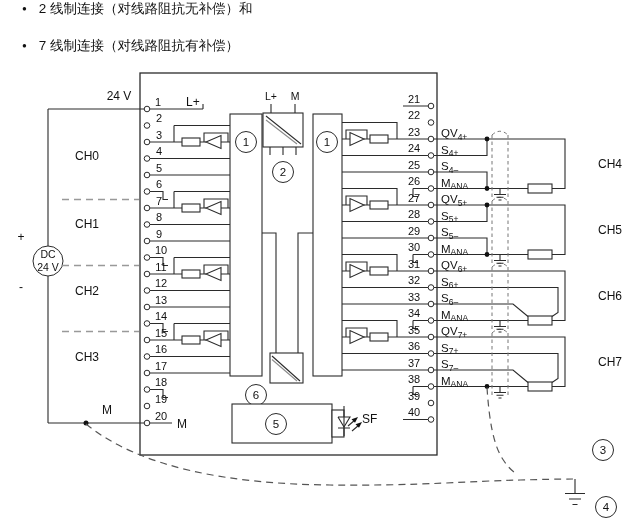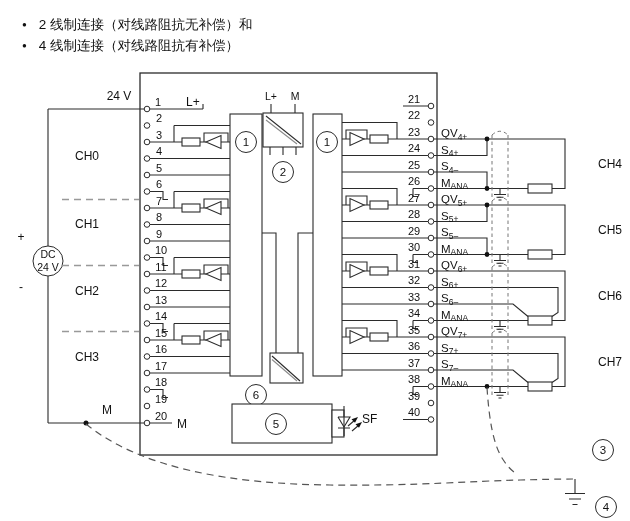--- a/index.html
+++ b/index.html
@@ -1,19 +1,19 @@
 <!DOCTYPE html>
 <html><head>
 <meta charset="utf-8">
 <style>
   html,body{margin:0;padding:0;background:#fff}
   .stage{position:relative;width:630px;height:521px;background:#fff;font-family:"Liberation Sans",sans-serif;overflow:hidden}
   .bullet{position:absolute;left:22px;font-size:13.5px;color:#111;white-space:nowrap}
   .bullet::before{content:"●";font-size:8px;vertical-align:2px;margin-right:12px}
-  .b1{top:16px}.b2{top:37px}
+  .b1{top:0}.b2{top:37px}
   svg{position:absolute;left:0;top:0}
   .w{stroke:#2b2b2b;stroke-width:1.1;fill:none}
   .w2{stroke:#2b2b2b;stroke-width:1.3;fill:none}
   .rc{fill:#fff;stroke:#2b2b2b;stroke-width:1.1}
   .tc{fill:#fff;stroke:#2b2b2b;stroke-width:1}
   .dot{fill:#111;stroke:none}
   .dash1{stroke:#999;stroke-width:1.3;stroke-dasharray:7,5;fill:none}
   .dash2{stroke:#777;stroke-width:1;stroke-dasharray:3.5,3;fill:none}
   .dash3{stroke:#555;stroke-width:1.2;stroke-dasharray:7,5;fill:none}
   .gray{stroke:#8a8a8a;stroke-width:1.1;fill:none}
@@ -24,21 +24,21 @@
   .ch{font-size:12px}
   .lbl{font-size:12px}
   .sm{font-size:10.5px;text-anchor:middle}
   .cir{font-size:11.5px;text-anchor:middle}
 </style>
 </head>
 <body>
 
 <div class="stage">
   <div class="bullet b1">2 线制连接（对线路阻抗无补偿）和</div>
-  <div class="bullet b2">4 线制连接（对线路阻抗有补偿）</div>
+  <div class="bullet b2">7 线制连接（对线路阻抗有补偿）</div>
 
   <svg width="630" height="521" viewBox="0 0 630 521">
 
     <g>
       <path class="w" d="M48,109 H203 M203,109 V104 M48,109 V246 M48,276 V423 M48,423 H172"></path>
       <circle class="tc" cx="48" cy="261" r="15"></circle>
       <text class="sm" x="48" y="258">DC</text>
       <text class="sm" x="48" y="271">24 V</text>
       <text class="lbl" x="21" y="241" text-anchor="middle">+</text>
       <text class="lbl" x="21" y="291" text-anchor="middle">-</text>

